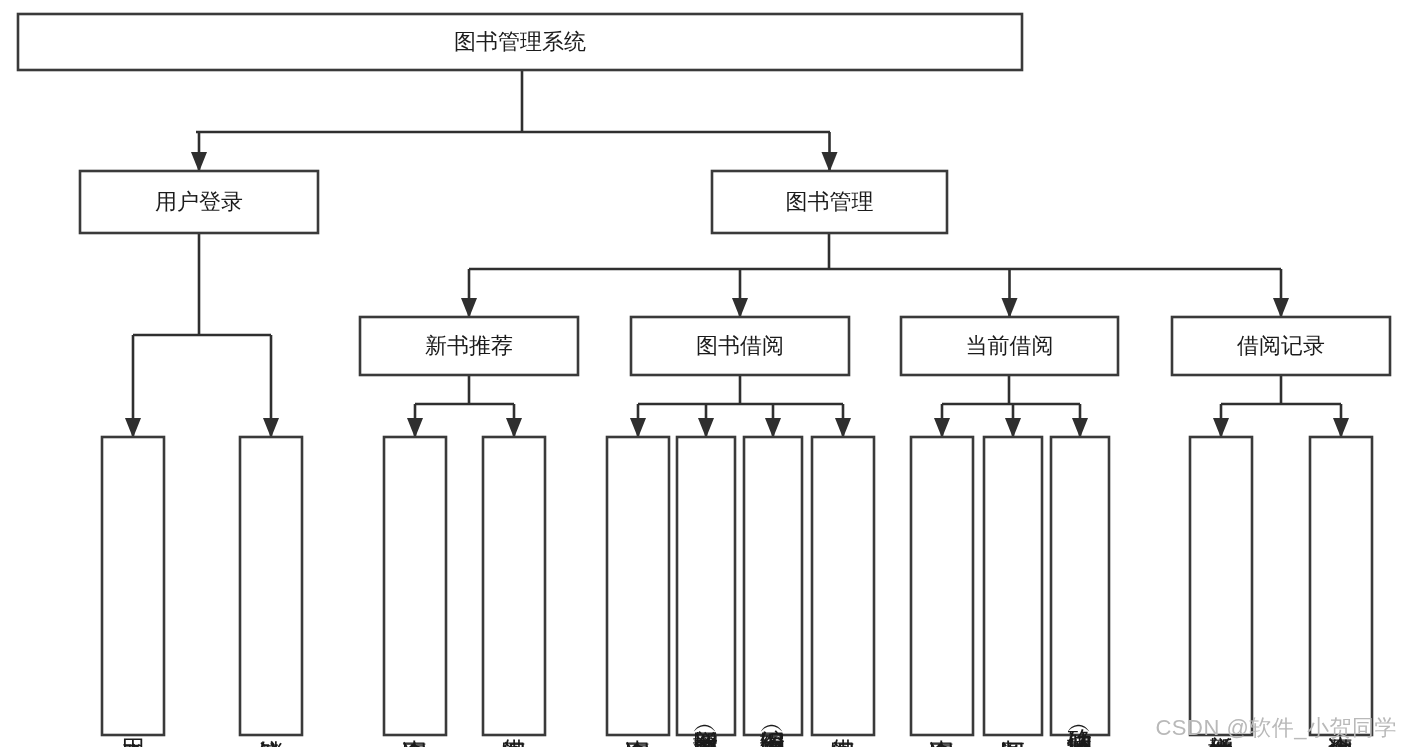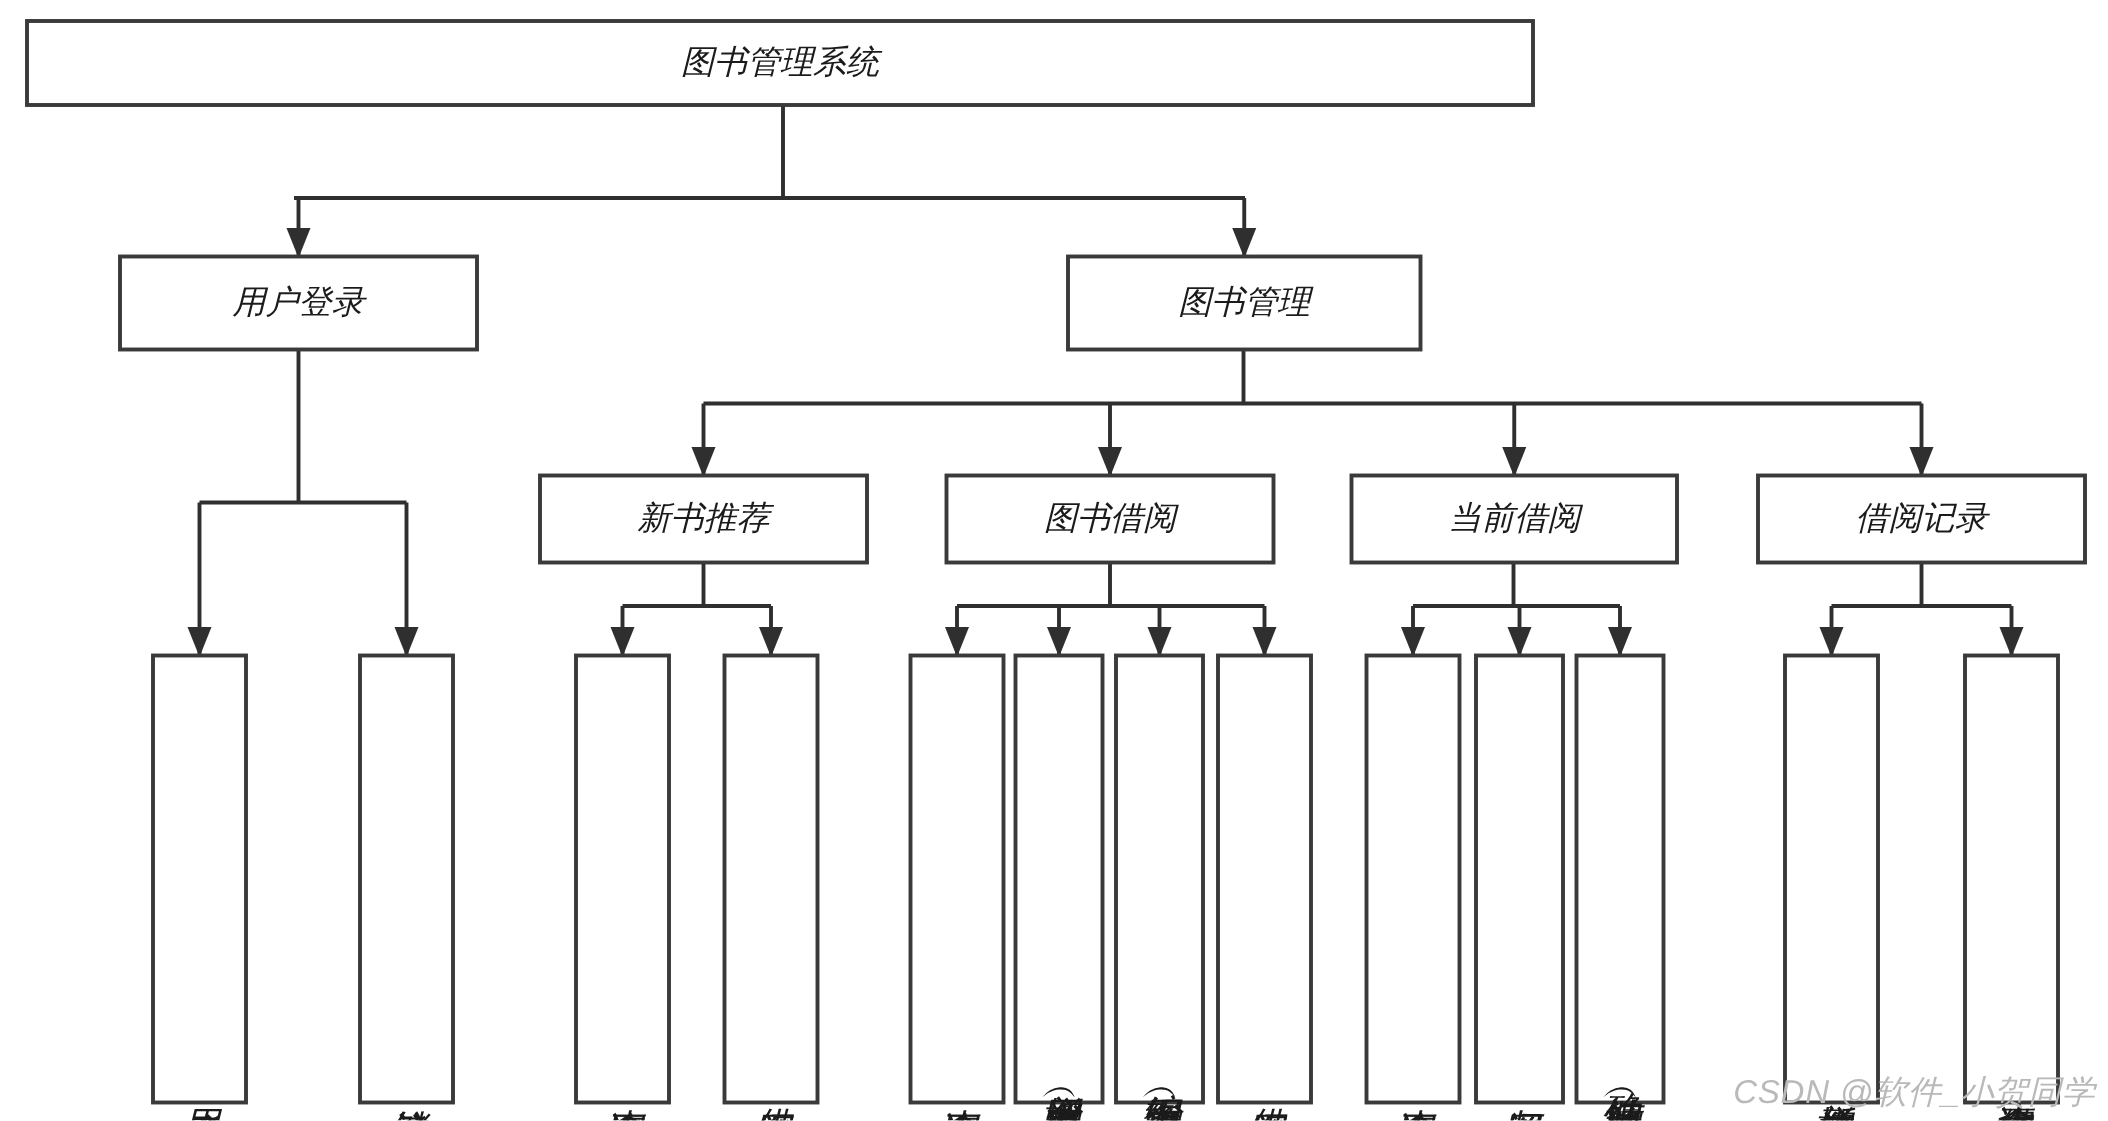--- a/index.html
+++ b/index.html
@@ -9,21 +9,20 @@
   }
   body {
     font-family: "Liberation Sans", "DejaVu Sans", sans-serif;
   }
   #diagram-root {
     position: relative;
     width: 1405px;
     height: 747px;
     background: #ffffff;
     overflow: hidden;
-    font-style: italic;
   }
   svg.diagram-canvas {
     position: absolute;
     top: 0;
     left: 0;
     width: 1405px;
     height: 747px;
   }
   .node-box {
     fill: #ffffff;

